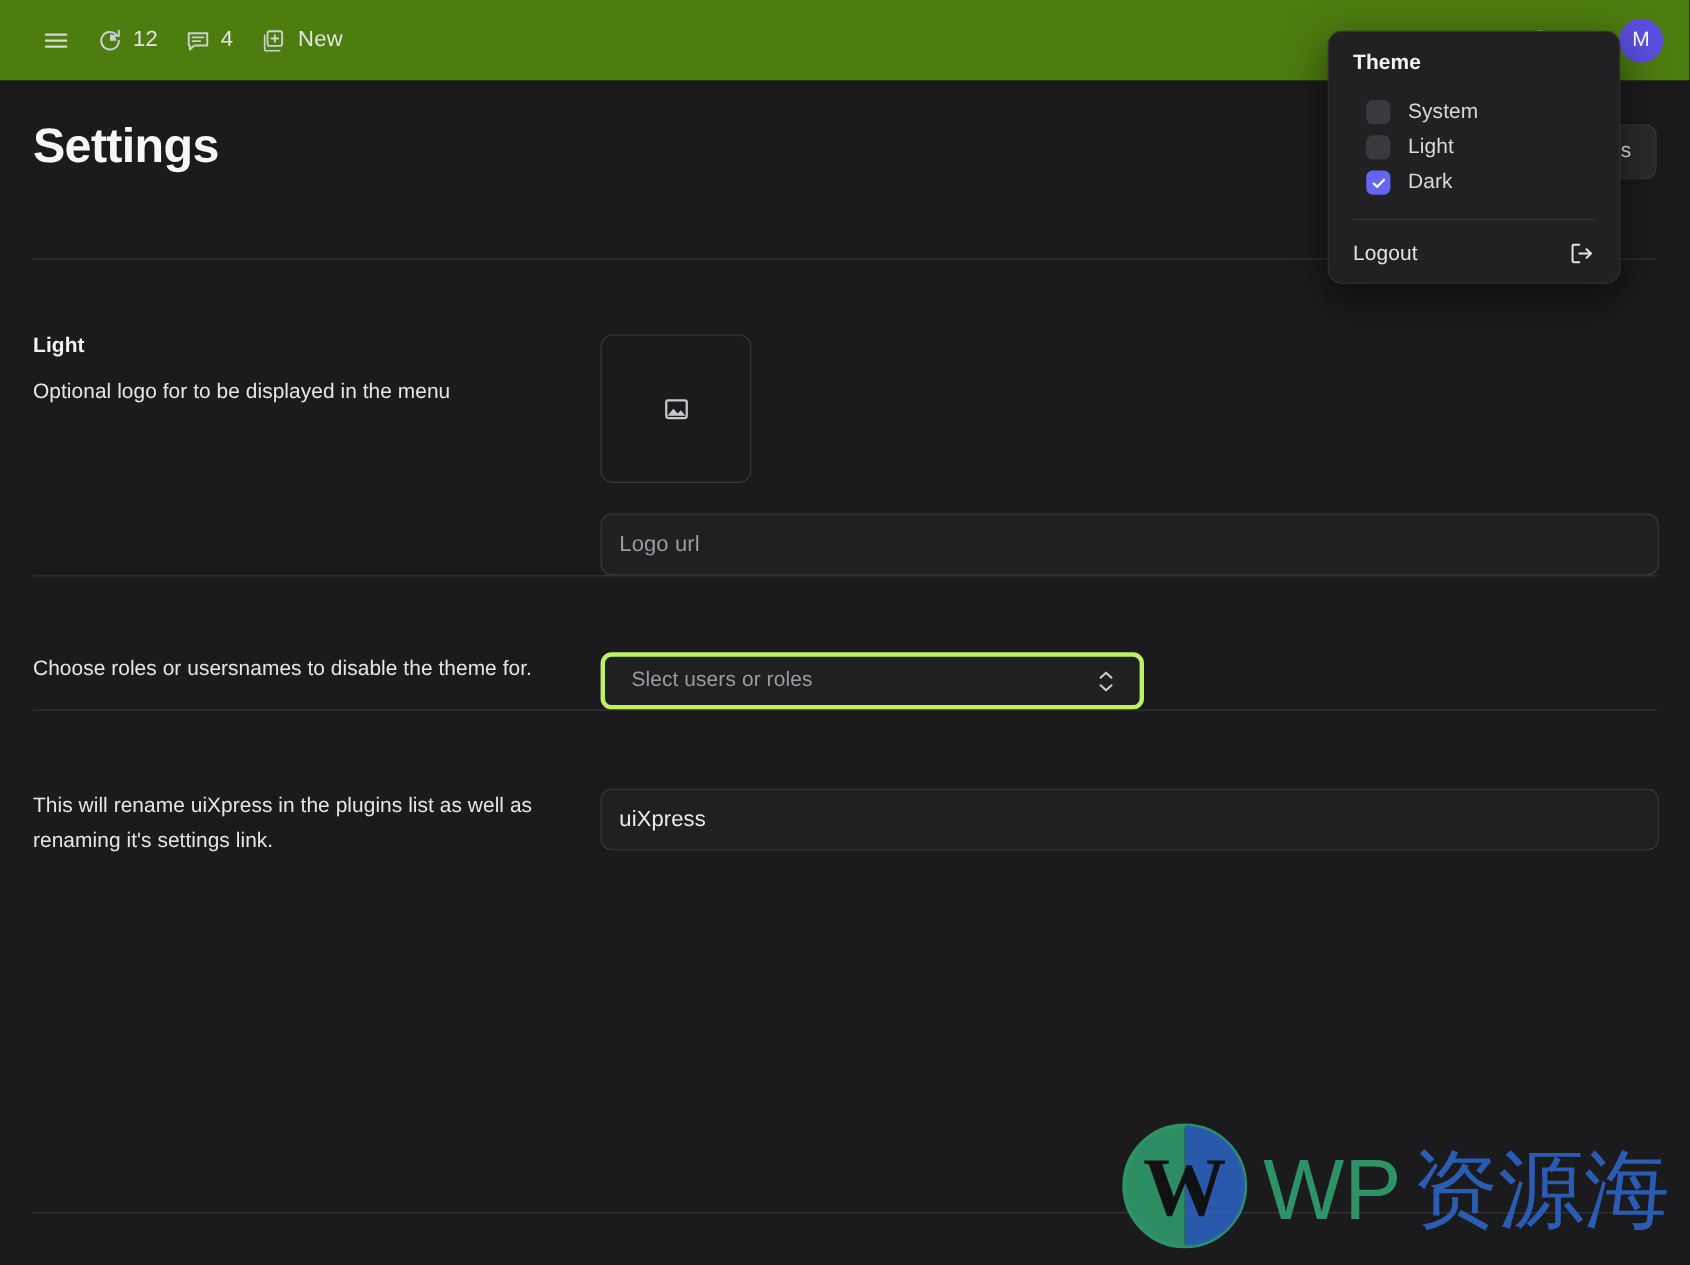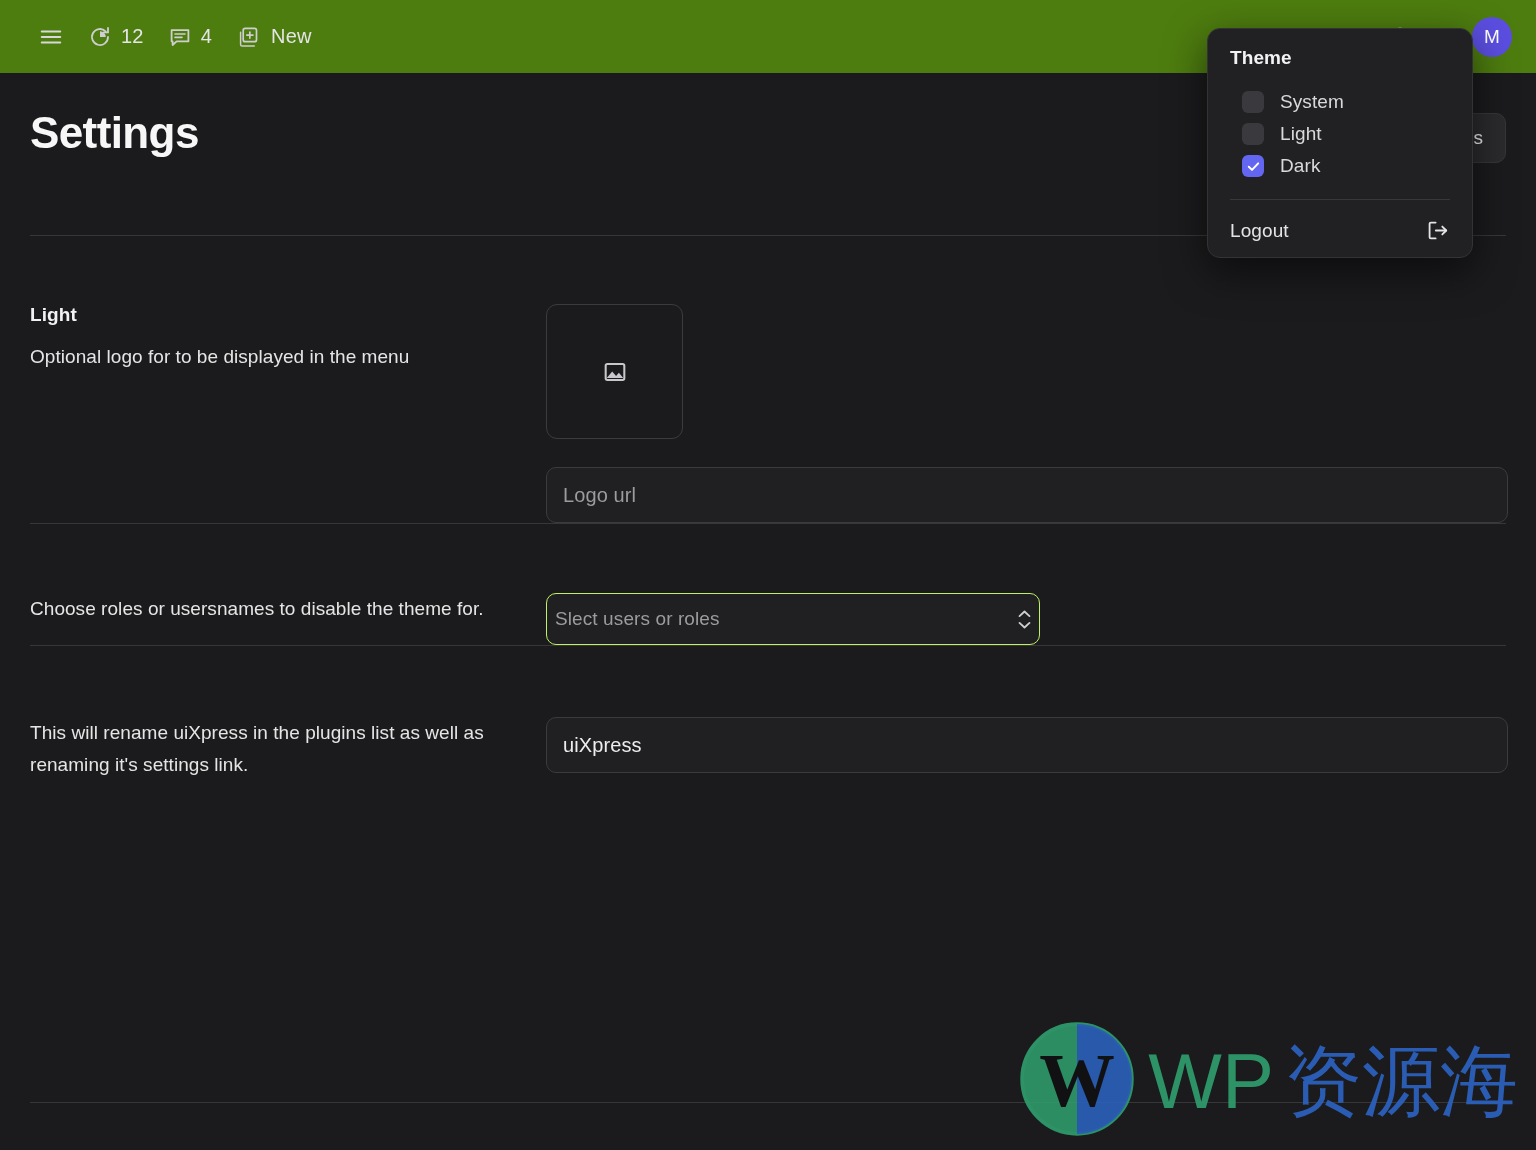--- a/index.html
+++ b/index.html
@@ -267,25 +267,25 @@
   .select-wrap {
     position: relative;
     width: 494px;
     height: 52px;
     margin-top: 0;
   }
   .select-box {
     width: 100%;
     height: 100%;
     background: #202022;
-    border: 1px solid #bef264;
+    border: 4px solid #bef264;
     border-radius: 10px;
     display: flex;
     align-items: center;
-    padding: 0 8px;
+    padding: 0 24px;
     cursor: pointer;
   }
   .select-value {
     font-size: 19px;
     color: #9b9ba0;
     letter-spacing: .1px;
   }
   .select-chevrons {
     margin-left: auto;
     display: flex;

